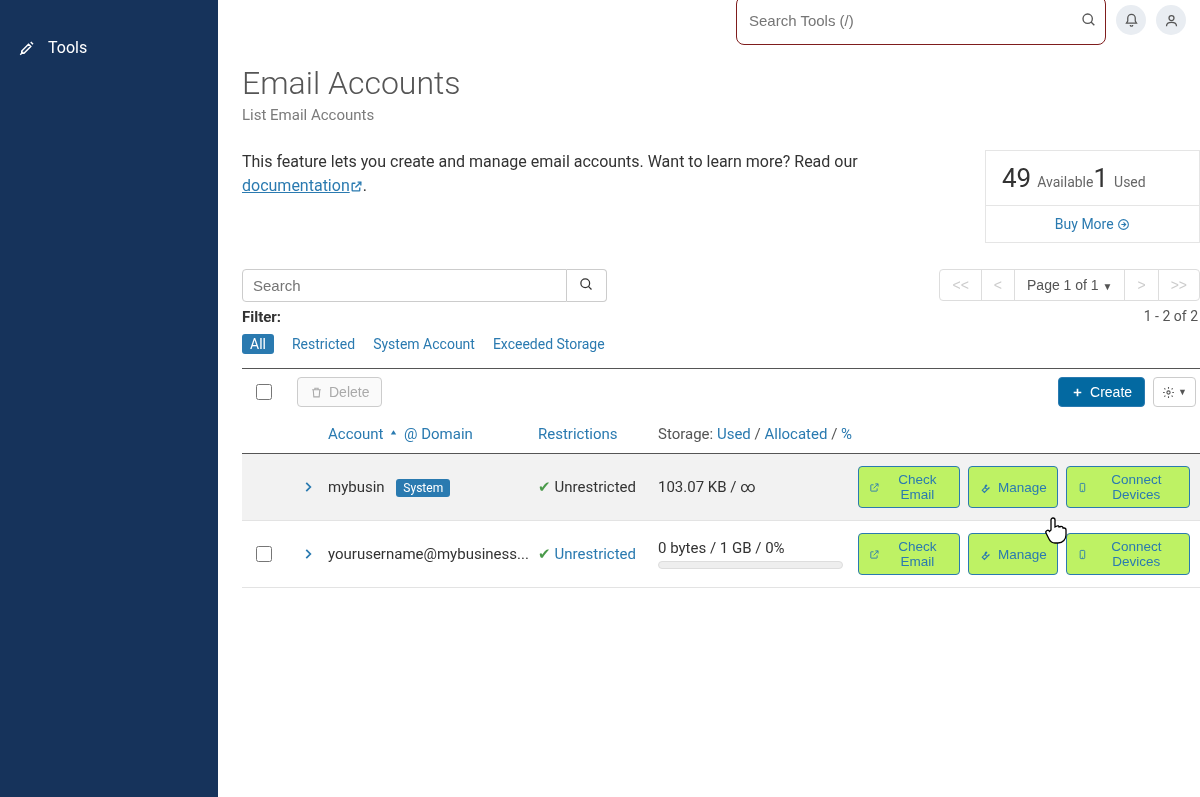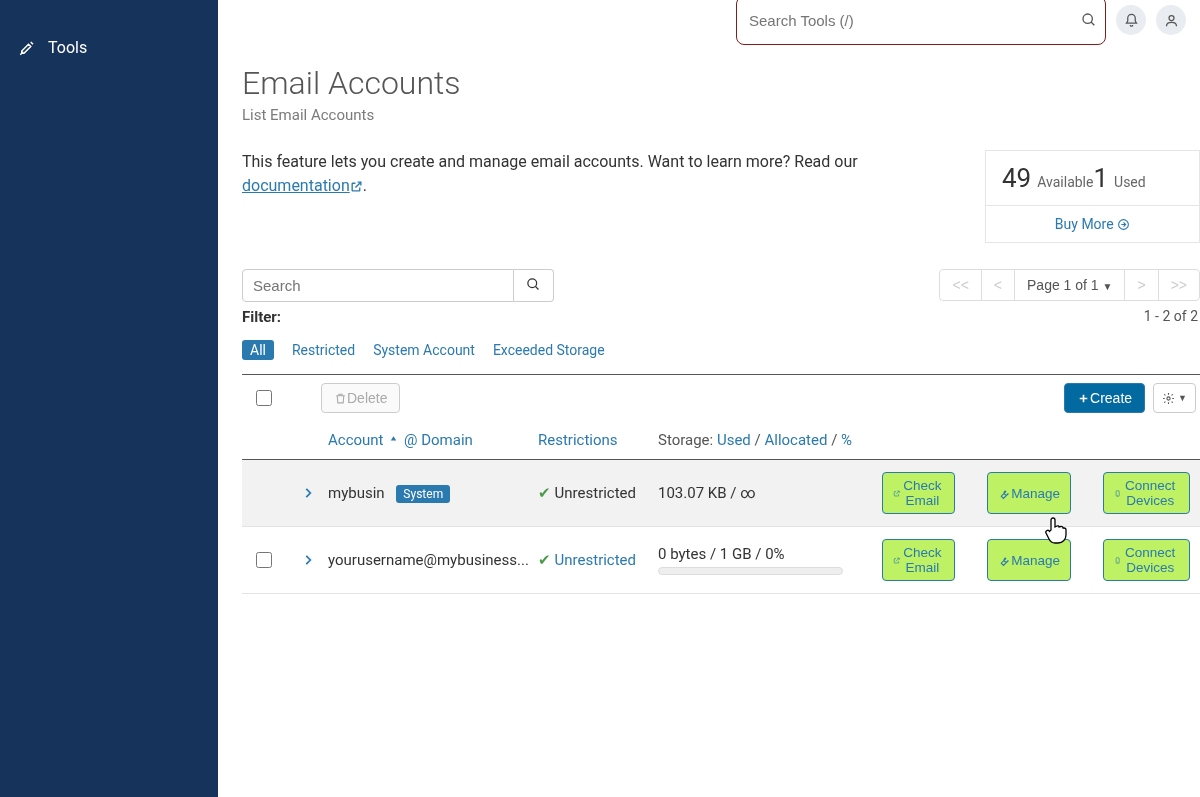--- a/index.html
+++ b/index.html
@@ -81,53 +81,53 @@
   .stat-num { font-size: 26px; color: #333; }
   .stat-lbl { font-size: 14px; color: #666; }
   .stats-bottom {
     border-top: 1px solid #e5e5e5; text-align: center; padding: 10px;
     color: #2a7ab0; font-size: 14px; cursor: pointer;
   }
   .controls-row { display: flex; justify-content: space-between; align-items: flex-start; margin-bottom: 6px; }
   .search-local { display: flex; }
   .search-local input {
     border: 1px solid #ccc; border-radius: 4px 0 0 4px; padding: 7px 10px;
-    font-size: 15px; width: 272px; outline: none;
+    font-size: 15px; width: 325px; outline: none;
   }
   .search-local button {
     border: 1px solid #ccc; border-left: none; border-radius: 0 4px 4px 0;
     background: #fff; width: 40px; cursor: pointer;
   }
   .pager { display: flex; }
   .pager button {
     border: 1px solid #ddd; background: #fff; padding: 7px 12px; font-size: 14px;
     color: #555; cursor: pointer; margin-left: -1px;
   }
   .pager button:first-child { border-radius: 4px 0 0 4px; }
   .pager button:last-child { border-radius: 0 4px 4px 0; }
   .pager .disabled { color: #ccc; cursor: default; }
-  .filter-row { margin-bottom: 14px; }
+  .filter-row { margin-bottom: 8px; }
   .filter-label { font-weight: bold; font-size: 15px; }
   .page-count { float: right; font-size: 14px; color: #555; padding-right: 2px;}
   .filters { display: flex; gap: 18px; align-items: center; margin: 8px 0 14px 0; }
   .filter-chip {
     background: #2a7ab0; color: #fff; padding: 2px 8px; border-radius: 3px;
     font-size: 14px; cursor: pointer;
   }
   .filter-link { color: #2a7ab0; font-size: 14px; cursor: pointer; }
   .action-row {
     display: flex; align-items: center; justify-content: space-between;
     border-top: 1px solid #555; padding: 8px 4px 8px 10px;
   }
   .action-left { display: flex; align-items: center; gap: 22px; }
   .chk { width: 16px; height: 16px; cursor: pointer; }
   .btn {
-    display: inline-flex; align-items: center; padding: 6px 12px;
+    display: inline-flex; align-items: center; gap: 6px; padding: 6px 12px;
     border: 1px solid #ccc; border-radius: 4px; font-size: 14px; cursor: pointer;
-    background: #fff; color: #555; margin-left: 24px;
+    background: #fff; color: #555;
   }
   .btn.disabled { color: #aaa; cursor: default; background:#fafafa; }
   .btn-primary { background: #0369a1; color: #fff; border-color: #2a7ab0; }
   .btn-outline { border-color: #2a7ab0; color: #2a7ab0; background: #bef264; }
   .gear-btn {
     border: 1px solid #ccc; border-radius: 4px; padding: 6px 8px; background: #fff;
     cursor: pointer; display: inline-flex; align-items: center; gap: 3px;
   }
   .action-right { display: flex; gap: 8px; }
   

